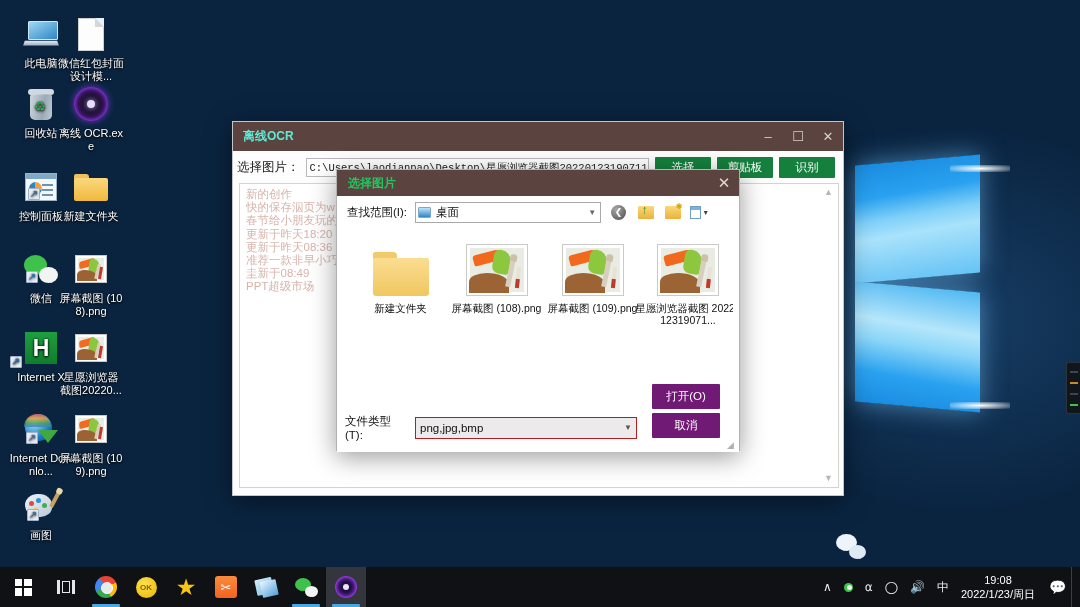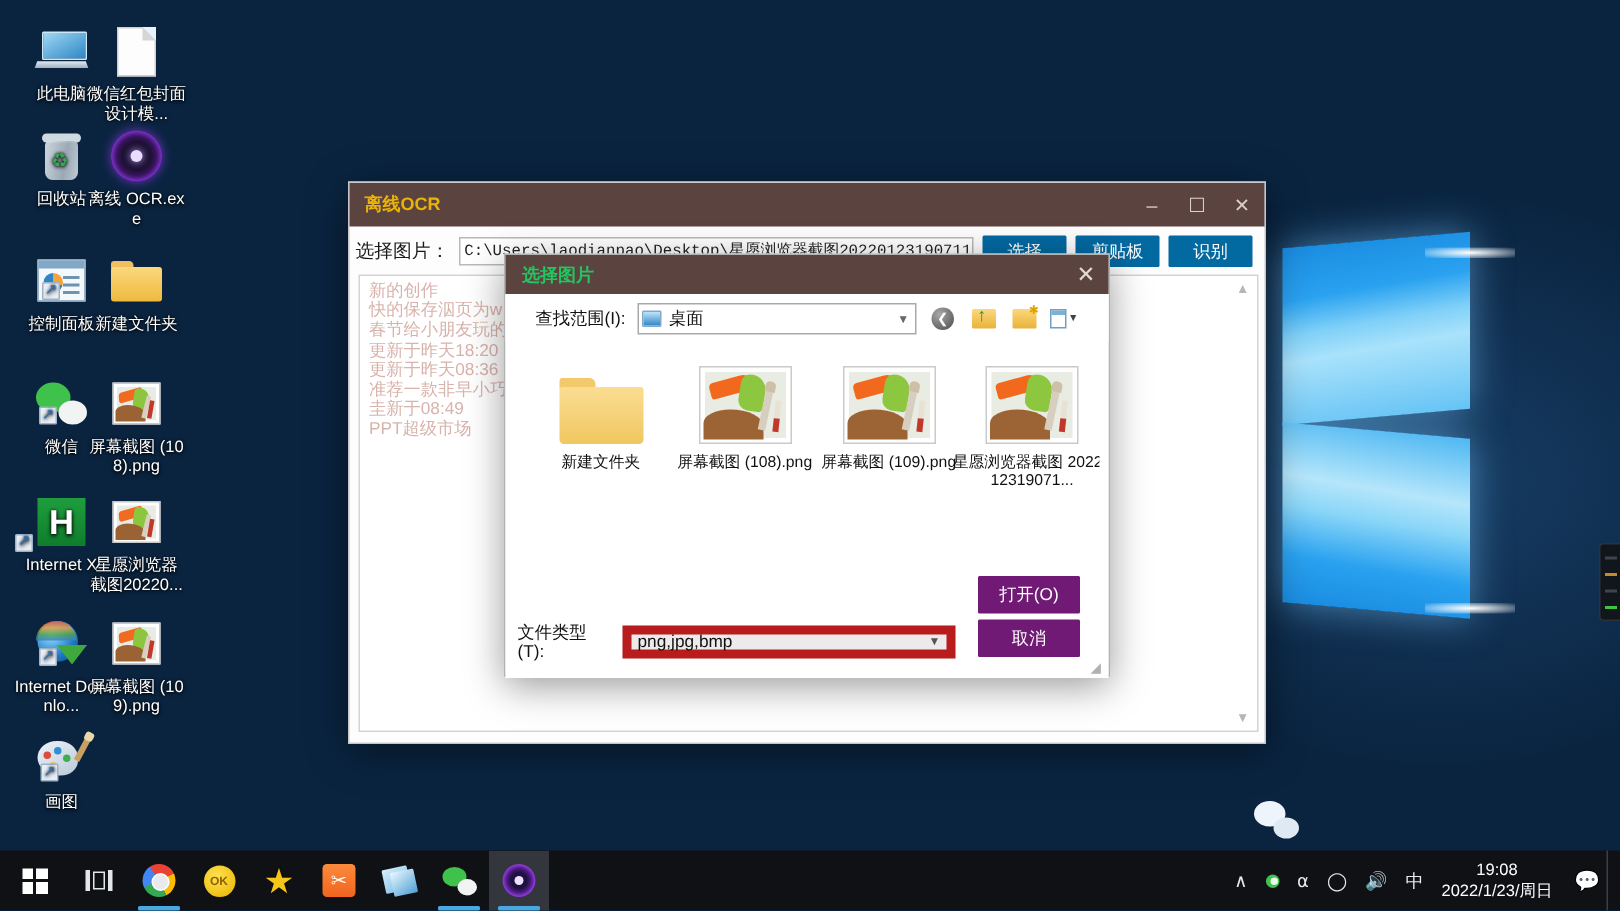--- a/index.html
+++ b/index.html
@@ -117,32 +117,32 @@
 
   
   #ocr-window {
     position:absolute; left:232px; top:121px; width:612px; height:375px;
     background:#fdfdfd; border:1px solid #c6c6c6;
     box-shadow:0 5px 26px rgba(0,0,0,.45);
   }
   #ocr-titlebar {
     height:29px; background:#5b4440; display:flex; align-items:center;
   }
-  #ocr-title { color:#eab308; font-size:12px; font-weight:bold; padding-left:10px; flex:1; }
+  #ocr-title { color:#5eead4; font-size:12px; font-weight:bold; padding-left:10px; flex:1; }
   .wbtn { width:30px; height:29px; display:flex; align-items:center; justify-content:center; color:#d9cfcb; font-size:13px; }
 
   #ocr-toolbar { display:flex; align-items:center; padding:6px 8px 4px 4px; gap:6px; }
   #ocr-path-label { font-size:12.5px; color:#1a1a1a; white-space:nowrap; font-family:"Liberation Serif", serif; }
   #ocr-path-input {
     flex:1; height:19px; border:1px solid #b9b9b9; background:#fff;
     font-family:"Liberation Mono","DejaVu Sans Mono",monospace; font-size:10.5px;
     color:#222; padding:1px 3px; line-height:17px; overflow:hidden; white-space:nowrap;
   }
   .ocr-btn {
-    width:56px; height:21px; background:#0369a1; color:#fff; border:none;
+    width:56px; height:21px; background:#15803d; color:#fff; border:none;
     font-size:11.5px; display:flex; align-items:center; justify-content:center;
     border-radius:1px; cursor:pointer;
   }
 
   #ocr-textarea {
     position:absolute; left:6px; top:61px; width:600px; height:305px;
     border:1px solid #d3d3d3; background:#fff; overflow:hidden;
   }
   #ocr-text-lines { padding:4px 6px; color:#d8b3ab; font-size:11.5px; line-height:13.2px; white-space:pre; }
   .sb-arrow { position:absolute; right:4px; width:11px; height:9px; color:#b6b6b6; font-size:9px; text-align:center; line-height:9px; }
@@ -153,21 +153,21 @@
   #file-dialog {
     position:absolute; left:336px; top:169px; width:404px; height:282px;
     background:#f0f0f0; border:1px solid #b2b2b2;
     box-shadow:0 6px 24px rgba(0,0,0,.4);
   }
   #fd-titlebar { height:26px; background:#5b4440; display:flex; align-items:center; }
   #fd-title { color:#22c55e; font-size:12px; font-weight:bold; padding-left:11px; flex:1; }
   #fd-close { width:30px; height:26px; display:flex; align-items:center; justify-content:center; color:#e2d8d4; font-size:15px; }
 
   #fd-body { background:#fff; height:256px; position:relative; }
-  #fd-lookin-row { display:flex; align-items:center; height:32px; padding:0 20px; gap:8px; background:#fff; }
+  #fd-lookin-row { display:flex; align-items:center; height:32px; padding:0 10px; gap:8px; background:#fff; }
   #fd-lookin-label { font-size:11.5px; color:#111; white-space:nowrap; }
   #fd-lookin-select {
     width:186px; height:21px; border:1px solid #a9a9a9; background:#fff;
     display:flex; align-items:center; padding:0 2px; font-size:11.5px; color:#111; position:relative;
   }
   .mini-monitor { width:13px; height:11px; background:linear-gradient(#bfe3fa,#2f86c6); border:1px solid #7fa9c7; margin-right:5px; border-radius:1px; }
   #fd-lookin-select .caret { position:absolute; right:4px; color:#666; font-size:8px; }
   .tbicon { width:19px; height:19px; display:flex; align-items:center; justify-content:center; position:relative; }
   .ic-back { width:15px; height:15px; border-radius:50%; background:radial-gradient(circle at 35% 30%,#a8a8a8,#4a4a4a); color:#fff; font-size:9px; display:flex; align-items:center; justify-content:center; }
   .ic-upfolder { width:16px; height:13px; background:linear-gradient(#fbd87d,#e9b23a); border-radius:1px; position:relative; }
@@ -203,21 +203,21 @@
 
   .fd-field-row { position:absolute; display:flex; align-items:center; gap:8px; }
   #fd-name-row { left:8px; top:190px; }
   #fd-type-row { left:8px; top:218px; }
   .fd-flabel { width:62px; font-size:11.5px; color:#111; }
   #fd-name-input {
     width:222px; height:22px; border:1px solid #f5a98b; background:#fff;
     font-size:11.5px; padding:0 4px; outline:none; color:#111;
   }
   #fd-type-select {
-    width:222px; height:22px; border:6px solid #b91c1c; background:#eceaea;
+    width:222px; height:22px; border:1px solid #b91c1c; background:#eceaea;
     font-size:11.5px; padding:0 4px; display:flex; align-items:center; color:#111; position:relative;
   }
   #fd-type-select .caret { position:absolute; right:4px; color:#555; font-size:8px; }
   .fd-action {
     position:absolute; left:315px; width:68px; height:25px; background:#701a75;
     color:#fff; border:none; font-size:11.5px; display:flex; align-items:center;
     justify-content:center; cursor:pointer; border-radius:1px;
   }
   #fd-open { top:188px; }
   #fd-cancel { top:217px; }

